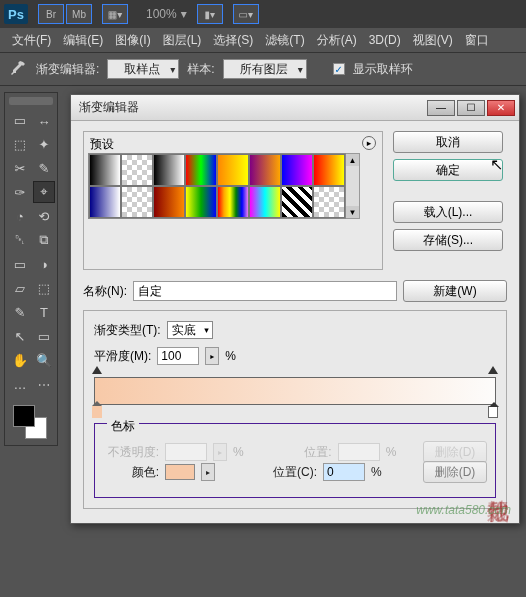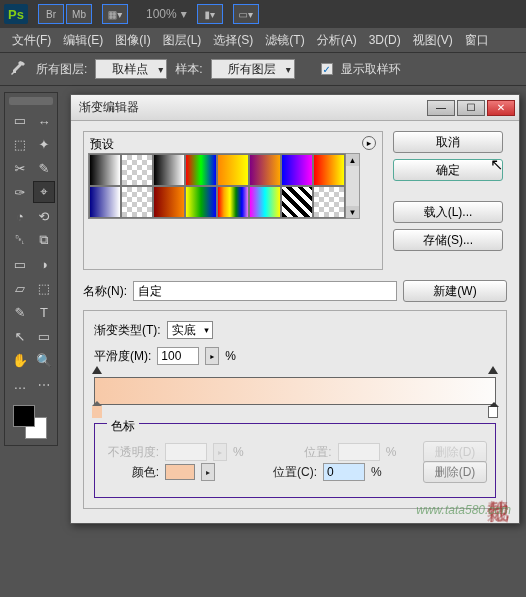--- a/index.html
+++ b/index.html
@@ -1,20 +1,20 @@
 <!DOCTYPE html>
 <html><head>
 <meta charset="utf-8">
 <style>
 * { box-sizing: border-box; margin: 0; padding: 0; font-family: "Microsoft YaHei", SimSun, Arial, sans-serif; font-size: 12px; }
 body { background: #535353; width: 526px; height: 597px; overflow: hidden; position: relative; }
 
 
 .top-toolbar { background: #393939; height: 28px; display: flex; align-items: center; padding: 0 4px; gap: 2px; }
-.ps-logo { width: 24px; height: 20px; background: #0a3c5e; color: #84cc16; font-weight: bold; display: flex; align-items: center; justify-content: center; border-radius: 2px; font-size: 13px; }
+.ps-logo { width: 24px; height: 20px; background: #0a3c5e; color: #7dd3fc; font-weight: bold; display: flex; align-items: center; justify-content: center; border-radius: 2px; font-size: 13px; }
 .tb-btn { width: 26px; height: 20px; background: #4a4a4a; border: 1px solid #3b82f6; display: flex; align-items: center; justify-content: center; color: #bbb; font-size: 10px; }
 .tb-sep { width: 6px; }
 .zoom-label { color: #aaa; margin-left: 8px; }
 
 
 .menu-bar { background: #535353; height: 24px; display: flex; align-items: center; padding: 0 6px; color: #ddd; }
 .menu-item { padding: 10px 6px; cursor: default; }
 
 
 .options-bar { background: #535353; border-top: 1px solid #333; border-bottom: 1px solid #333; height: 34px; display: flex; align-items: center; padding: 0 8px; gap: 8px; color: #ddd; }
@@ -122,21 +122,21 @@
   <div class="menu-item">视图(V)</div>
   <div class="menu-item">窗口</div>
 </div>
 
 <div class="options-bar">
   <div class="eyedrop-icon">
     <svg width="16" height="16" viewBox="0 0 16 16">
         <path d="M13 1l2 2-2 2-1-1-6 6v2H4l-2 2-1-1 2-2v-2l6-6-1-1 2-2z" fill="#ccc"></path>
       </svg>
   </div>
-  <span>所有图层:</span>
+  <span>渐变编辑器:</span>
   <div class="opt-select">
       <span>取样点</span>
     </div>
   <span>样本:</span>
   <div class="opt-select">
       <span>所有图层</span>
     </div>
   <div style="width:10px"></div>
   <div class="opt-check">✓</div>
   <span>显示取样环</span>

